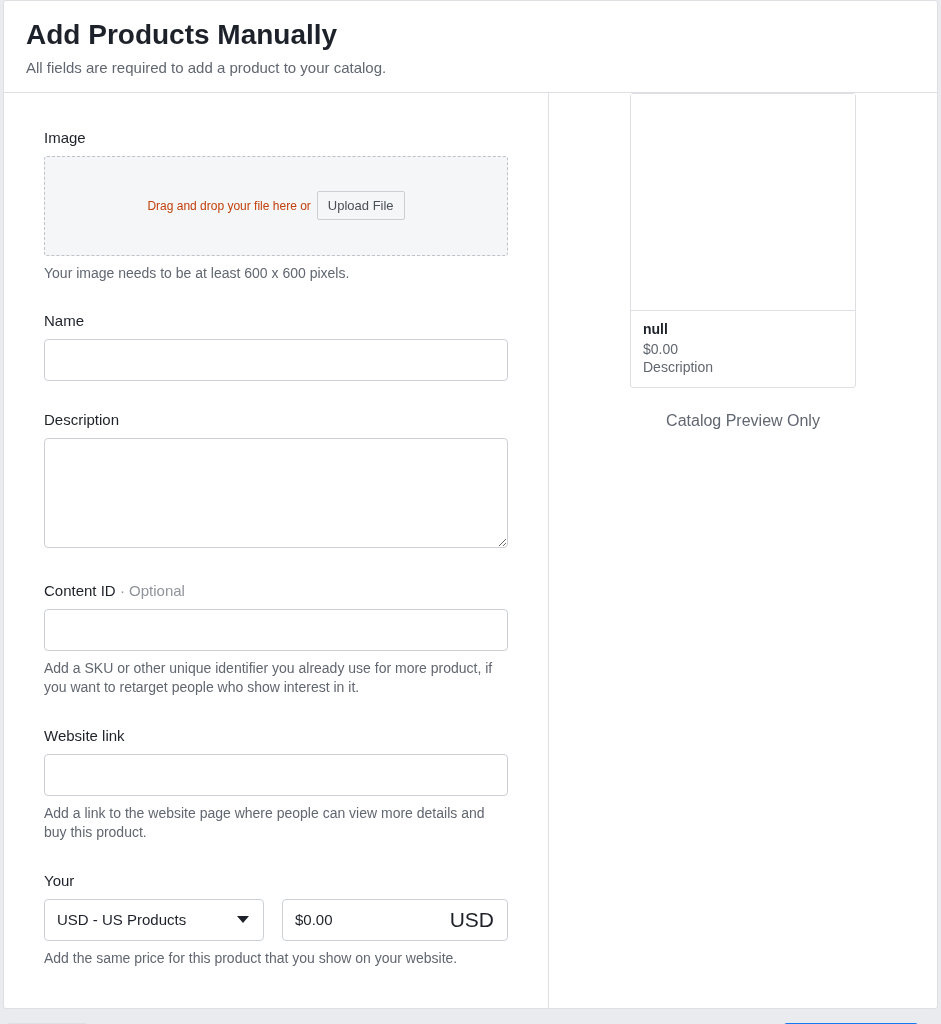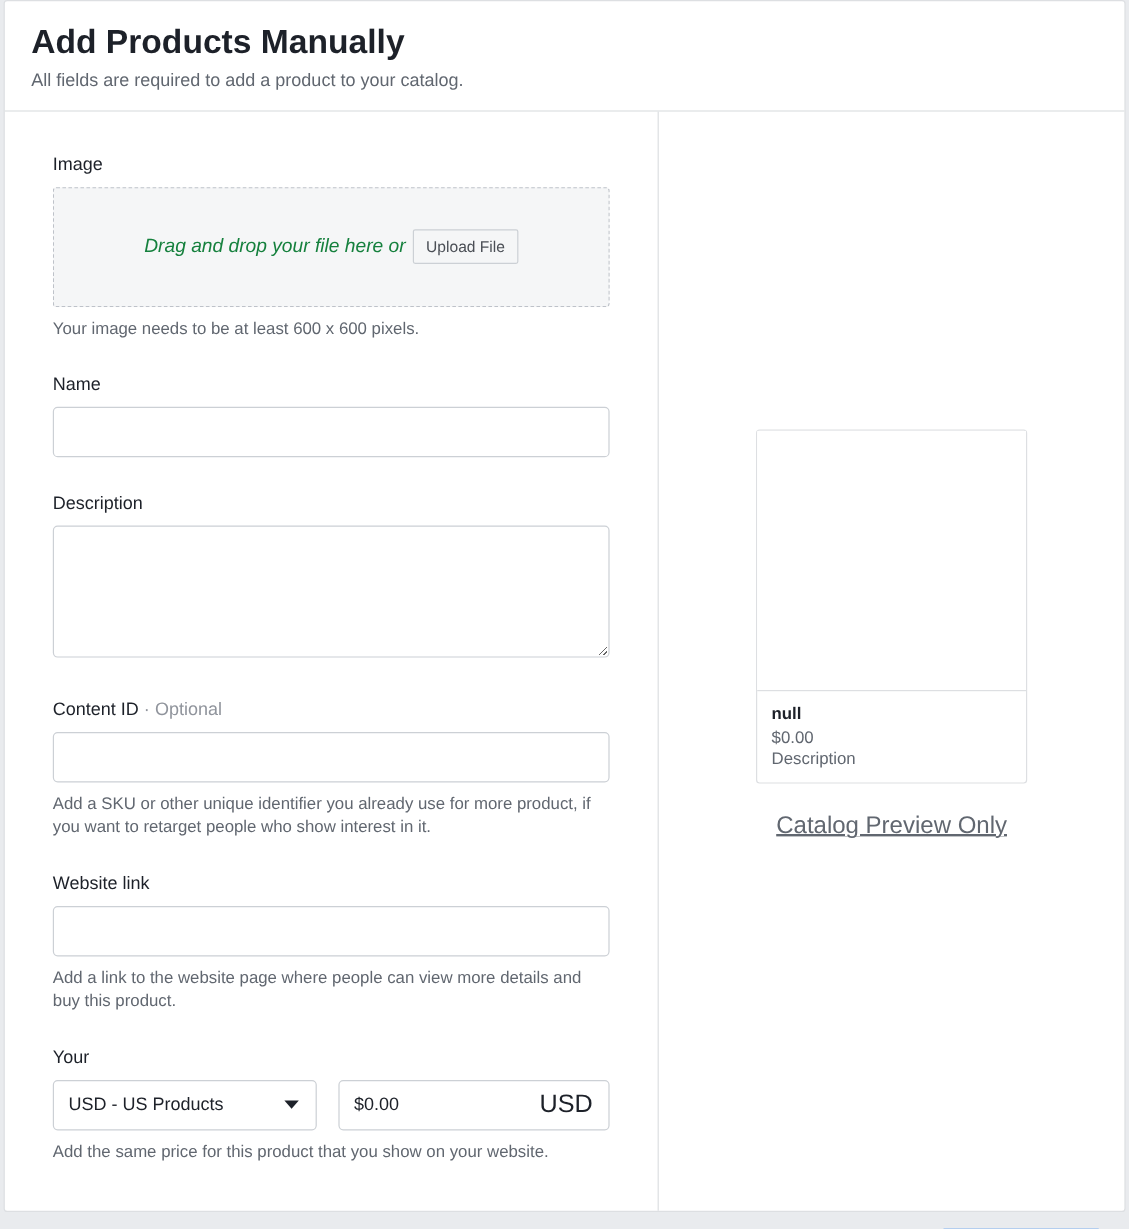--- a/index.html
+++ b/index.html
@@ -37,38 +37,37 @@
   .form-pane {
     width:545px;
     border-right:1px solid #dddfe2;
     padding:36px 40px 40px 40px;
   }
   .preview-pane {
     flex:1;
     display:flex;
     flex-direction:column;
     align-items:center;
-    padding-top:265px;
   }
   .field { margin-bottom:30px; }
   .field:last-child { margin-bottom:0; }
   .label { font-size:15px; color:#1d2129; margin-bottom:10px; }
   .label .opt { color:#90949c; }
   .dot { color:#90949c; }
   .dropzone {
     border:1px dashed #bec2c9;
     background:#f5f6f7;
     border-radius:3px;
     height:100px;
     display:flex;
     align-items:center;
     justify-content:center;
     gap:6px;
   }
-  .dropzone-text { color:#15803d; font-size:16px;font-style:italic; }
+  .dropzone-text { color:#c2410c; font-size:12px; }
   .btn {
     display:inline-flex;
     align-items:center;
     justify-content:center;
     border:1px solid #ccd0d5;
     background:#f5f6f7;
     color:#4b4f56;
     font-size:13px;
     font-weight:400;
     border-radius:2px;
@@ -127,23 +126,22 @@
     height:217px;
     border-bottom:1px solid #dddfe2;
     background:#fff;
   }
   .preview-meta { padding:10px 12px 12px 12px; }
   .preview-title { font-size:14px; font-weight:700; color:#1d2129; }
   .preview-price { font-size:14px; color:#616770; margin-top:4px; }
   .preview-desc { font-size:14px; color:#616770; margin-top:2px; }
   .preview-caption {
     margin-top:24px;
-    font-size:20px;
+    font-size:16px;
     color:#616770;
-    text-decoration:underline;
   }
   .footer {
     display:flex;
     justify-content:space-between;
     align-items:center;
     padding:14px 20px 14px 4px;
     width:935px;
     margin-left:3px;
   }
   .btn-cancel {

